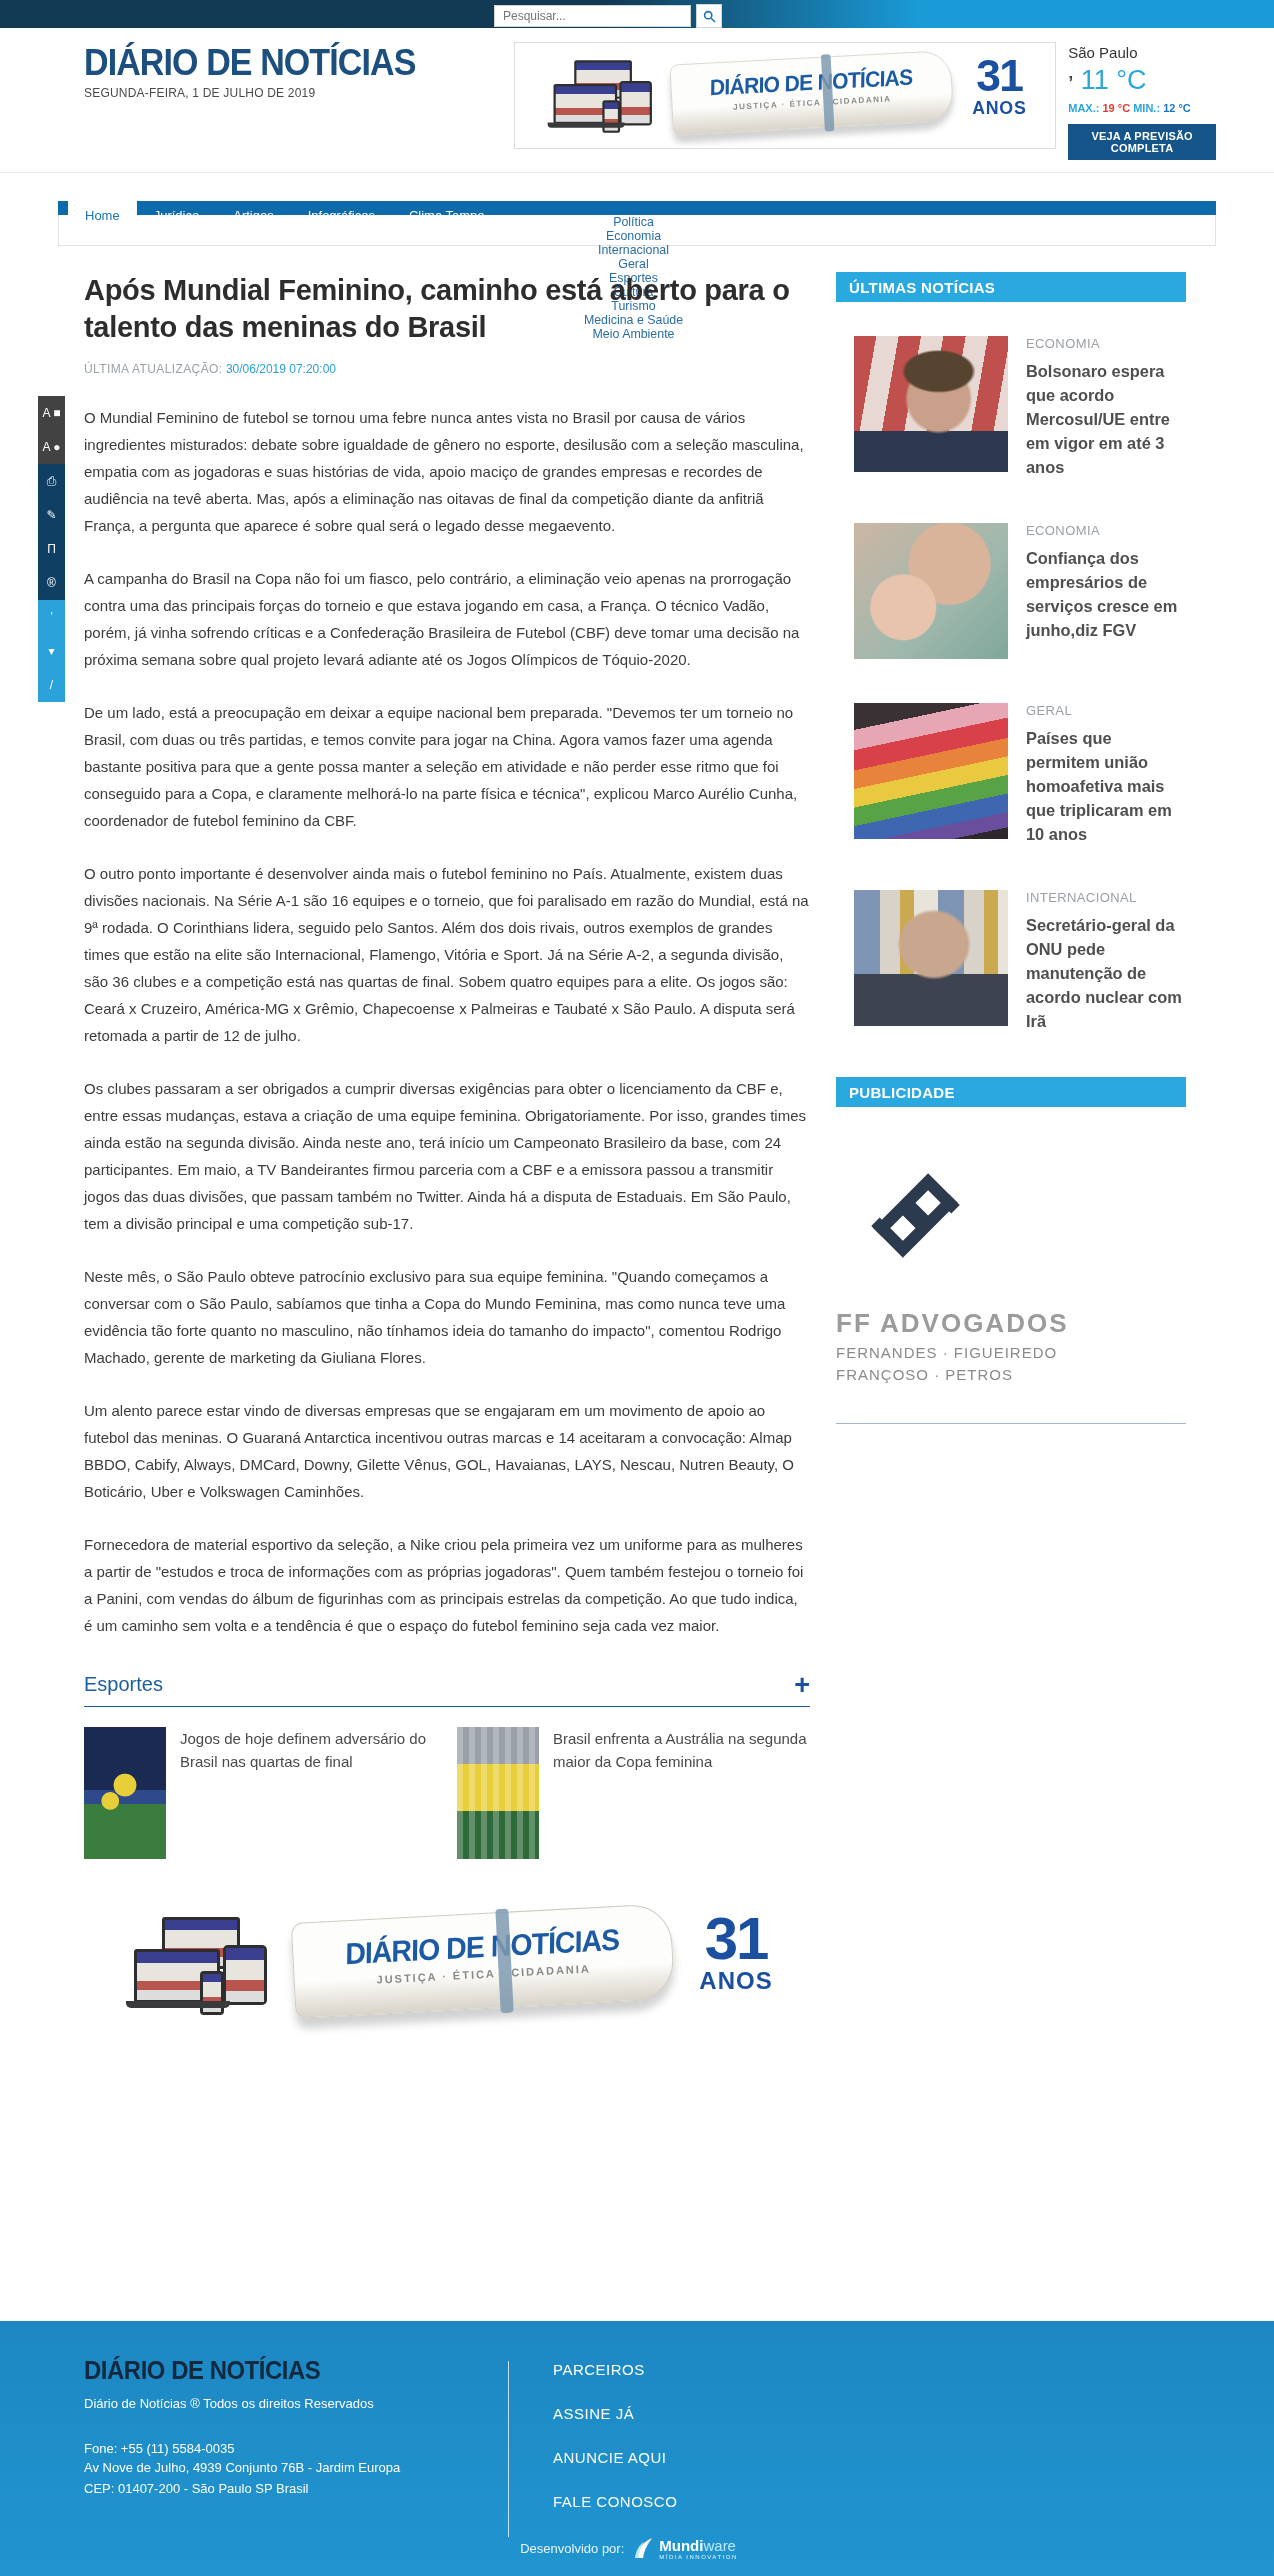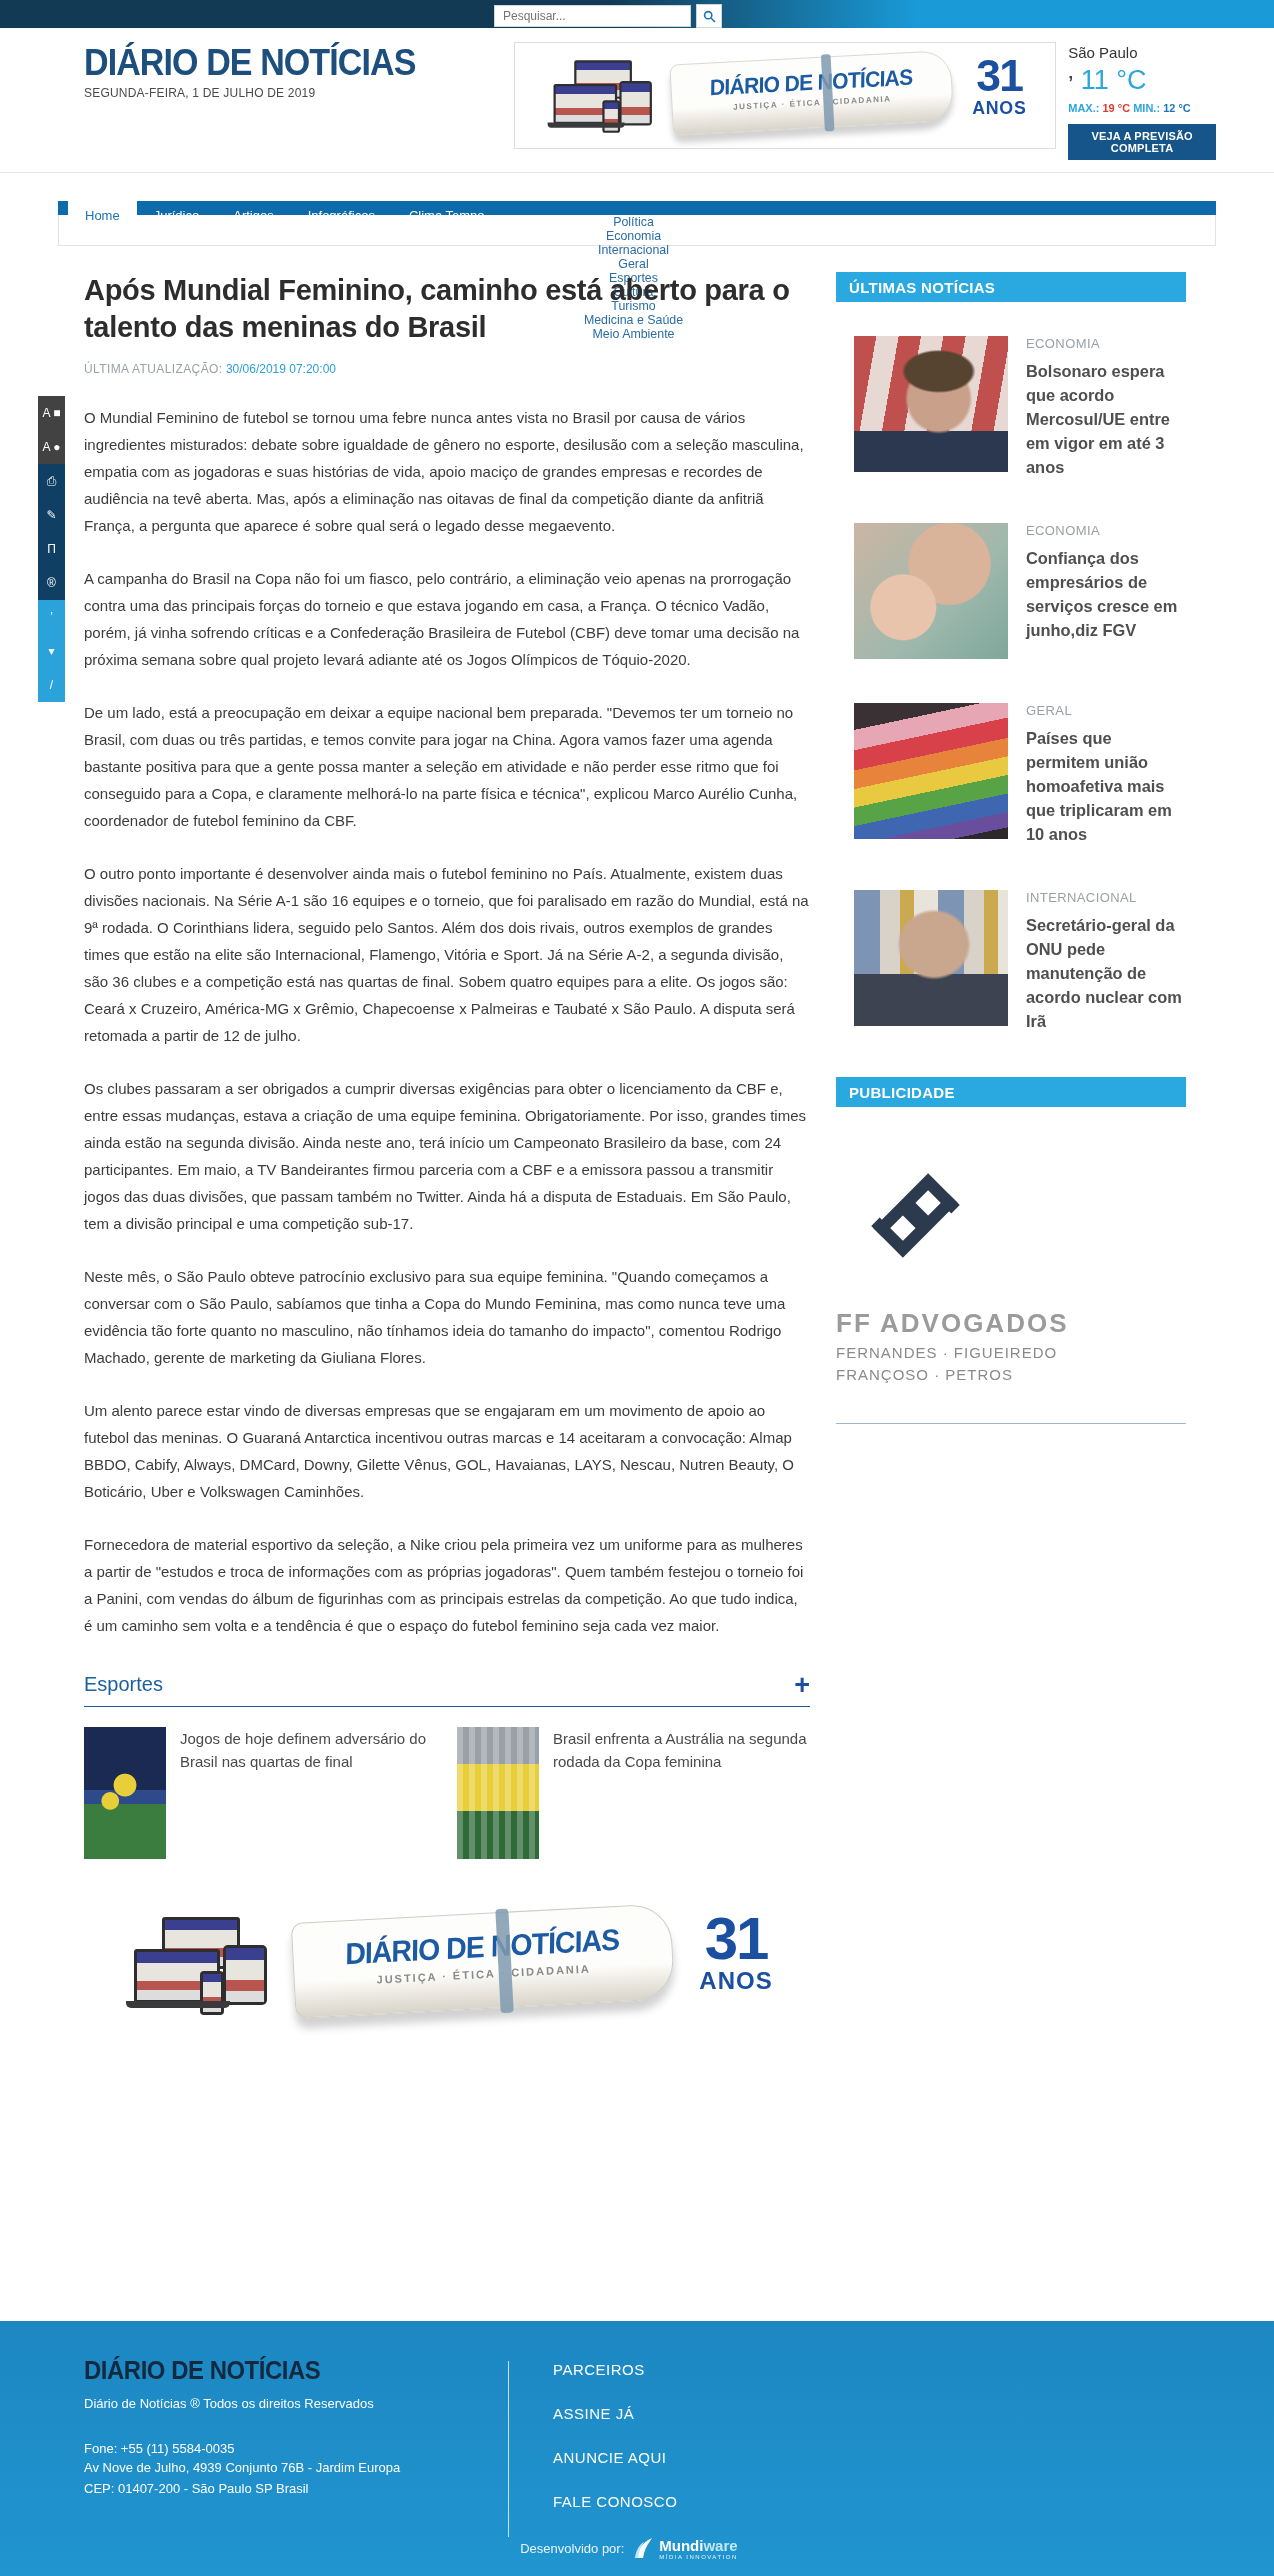--- a/index.html
+++ b/index.html
@@ -140,21 +140,21 @@
   .f-copy{margin-top:10px;}
   .f-phone{margin-top:26px;}
   .f-cep{margin-top:2px;}
   .f-links{float:left;margin-left:86px;padding-left:44px;border-left:1px solid rgba(255,255,255,.75);
     display:flex;flex-direction:column;min-height:169px;}
   .f-links a{color:#fff;text-decoration:none;font-size:15px;letter-spacing:0.5px;margin-bottom:27px;}
   .devby{position:absolute;left:0;right:16px;bottom:16px;display:flex;justify-content:center;
     align-items:center;gap:10px;font-size:13px;color:rgba(255,255,255,.9);}
   .mw{display:flex;align-items:center;gap:5px;}
   .mw-txt .mw-name{font-size:15px;font-weight:bold;color:#fff;}
-  .mw-txt .mw-name .lite{color:#bfe8f6;font-weight:bold;}
+  .mw-txt .mw-name .lite{color:#bfe8f6;font-weight:normal;}
   .mw-txt .mw-tag{font-size:6px;letter-spacing:1.5px;color:#eaf7fc;}
   .clear{clear:both;}
 </style>
 </head>
 <body>
 
 <div class="topbar">
   <span class="cur"><span>DÓLAR:</span> <b>4,157</b></span>
   <span class="cur"><span>EURO:</span> <b>4,833</b></span>
   <span class="icon-strip">
@@ -275,21 +275,21 @@
         <span class="plus">+</span>
       </div>
       <hr class="sec-rule">
       <div class="sport-cards">
         <div class="sport-card">
           <div class="sport-img s2"></div>
           <div class="sttl">Jogos de hoje definem adversário do Brasil nas quartas de final</div>
         </div>
         <div class="sport-card">
           <div class="sport-img s3"></div>
-          <div class="sttl">Brasil enfrenta a Austrália na segunda rodada da Copa feminina</div>
+          <div class="sttl">Brasil enfrenta a Austrália na segunda maior da Copa feminina</div>
         </div>
       </div>
     </div>
 
     <div class="bottom-banner">
       <div class="banner31">
         <div class="devices">
           <div class="dev monitor">
               <div class="scr"></div>
             </div>

